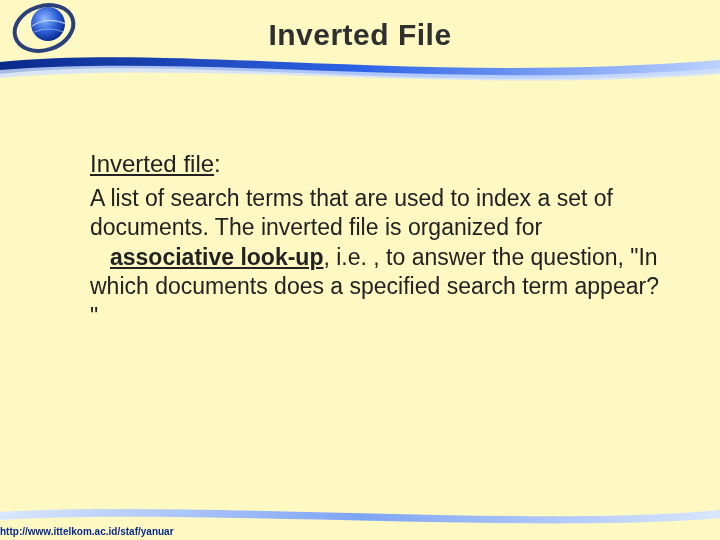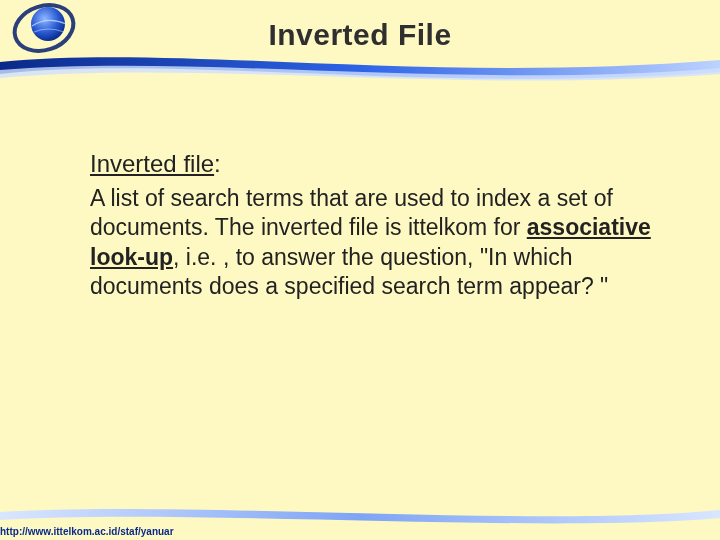--- a/index.html
+++ b/index.html
@@ -6,21 +6,21 @@
   html, body { width: 720px; height: 540px; font-family: Arial, Helvetica, sans-serif; background: #fff; overflow: hidden; }
   .slide { width: 720px; height: 540px; position: relative; background: #fef9c3; }
   .header { position: relative; height: 72px; }
   .logo { position: absolute; left: 8px; top: 0; width: 74px; height: 56px; }
   .title { position: absolute; left: 0; right: 0; top: 18px; text-align: center; font-size: 30px; font-weight: bold; color: #2f2f2f; letter-spacing: .5px; }
   .swoosh { position: absolute; left: 0; right: 0; top: 50px; height: 40px; }
   .content { position: absolute; left: 62px; right: 48px; top: 150px; color: #222; }
   .heading { font-size: 24px; color: #222; margin-left: 28px; }
   .heading .u { text-decoration: underline; }
   .para { margin-left: 28px; margin-top: 6px; font-size: 23px; line-height: 1.28; color: #222; }
-  .para .bold { font-weight: bold; }
+  .para .bold { font-weight: bold; margin-left: 20px; }
   .para .u { text-decoration: underline; }
   .para2 { margin-top: 22px; }
   .footer { position: absolute; left: 0; right: 0; bottom: 0; height: 30px; }
   .footer-swoosh { position: absolute; left: 0; right: 0; bottom: 14px; height: 22px; }
   .footer-text { position: absolute; left: 0; right: 0; bottom: 3px; font-size: 10px; color: #0a2a8a; font-weight: bold; }
 </style>
 </head>
 <body>
 
 <div class="slide">
@@ -52,21 +52,21 @@
           </linearGradient>
         </defs>
         <path d="M0 12 C 180 -6, 420 34, 720 10 L720 22 C 420 44, 180 4, 0 24 Z" fill="url(#sw1)"></path>
         <path d="M0 20 C 200 4, 460 40, 720 18 L720 24 C 460 44, 200 10, 0 28 Z" fill="#cfe0ff" opacity=".8"></path>
       </svg>
     </div>
   </div>
 
   <div class="content">
     <div class="heading"><span class="u">Inverted file</span><span>:</span></div>
-    <div class="para"><span>A list of search terms that are used to index a set of documents.  The inverted file is ittelkom for </span><span class="bold u">associative look-up</span><span>, i.e. , to answer the question, "In which documents does a specified search term appear? "</span></div>
+    <div class="para"><span>A list of search terms that are used to index a set of documents.  The inverted file is organized for </span><span class="bold u">associative look-up</span><span>, i.e. , to answer the question, "In which documents does a specified search term appear? "</span></div>
   </div>
 
   <div class="footer">
     <div class="footer-swoosh">
       <svg viewBox="0 0 720 22" width="720" height="22" preserveAspectRatio="none">
         <defs>
           <linearGradient id="sw2" x1="0" y1="0" x2="1" y2="0">
             <stop offset="0" stop-color="#d9e6ff"></stop>
             <stop offset=".5" stop-color="#7ea4f5"></stop>
             <stop offset="1" stop-color="#d9e6ff"></stop>

